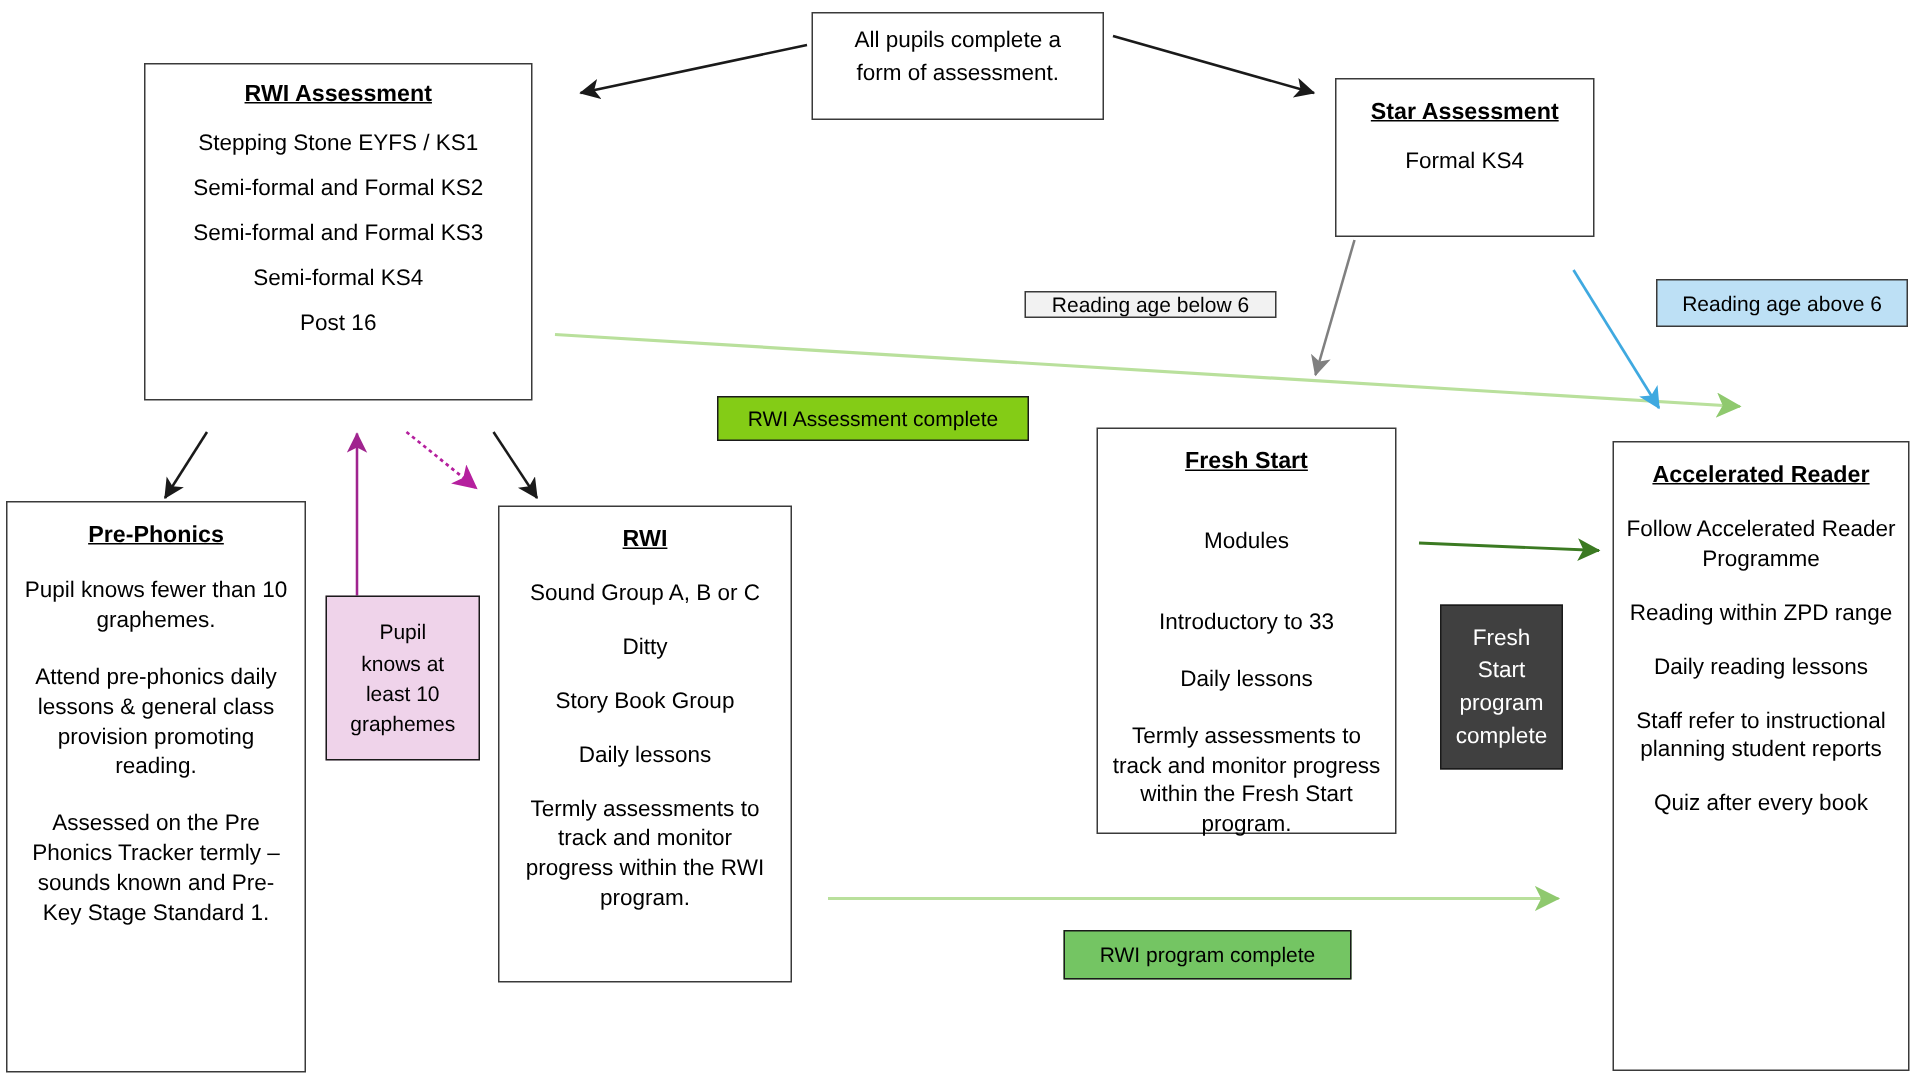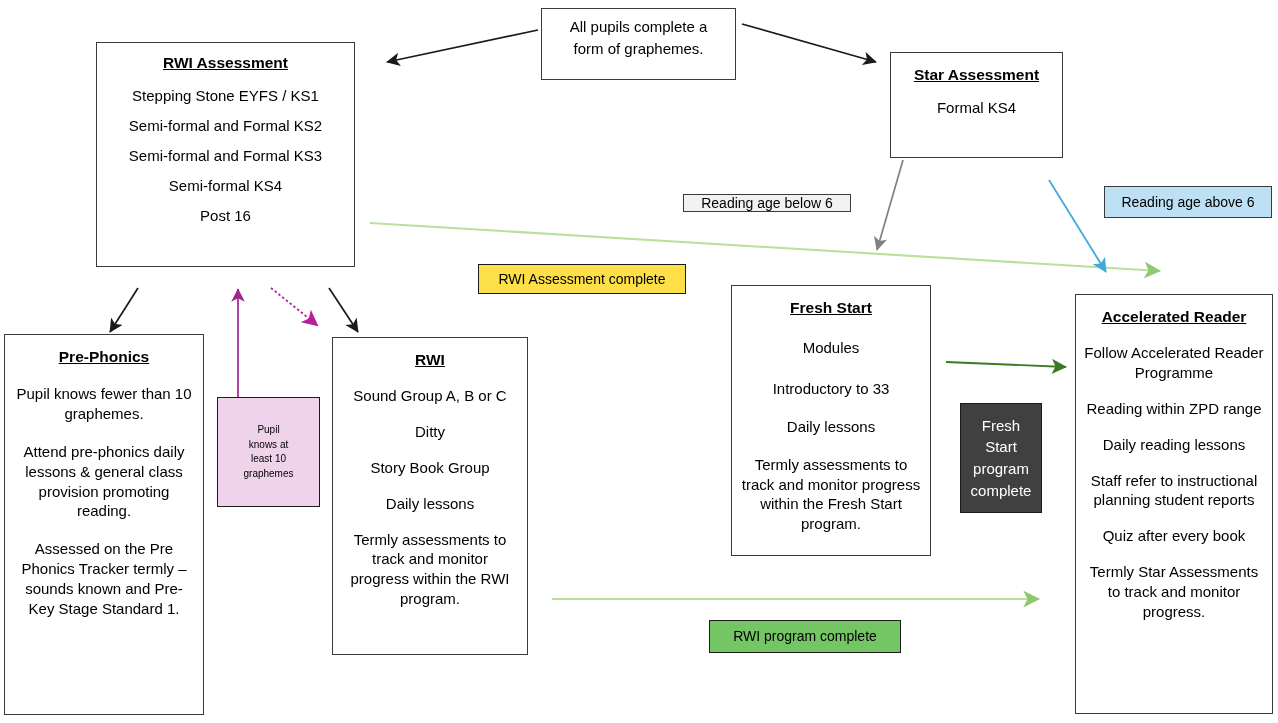--- a/index.html
+++ b/index.html
@@ -119,21 +119,21 @@
 
     <line x1="1049" y1="180" x2="1106" y2="272" stroke="#3fa9e0" stroke-width="1.8" marker-end="url(#ah-blue)"></line>
 
     <line x1="946" y1="362" x2="1066" y2="367" stroke="#3b7a22" stroke-width="1.9" marker-end="url(#ah-dgreen)"></line>
 
     <line x1="552" y1="599" x2="1039" y2="599" stroke="#b9e09c" stroke-width="2.1" marker-end="url(#ah-lgreen)"></line>
   </svg>
 
   <div class="node plain" style="left:541px; top:8px; width:195px; height:72px;">
     <div class="line">All pupils complete a</div>
-    <div class="line">form of graphemes.</div>
+    <div class="line">form of assessment.</div>
   </div>
 
   <div class="node" style="left:96px; top:42px; width:259px; height:225px; padding-top:10px;">
     <div class="title">RWI Assessment</div>
     <div class="line">Stepping Stone EYFS / KS1</div>
     <div class="line">Semi-formal and Formal KS2</div>
     <div class="line">Semi-formal and Formal KS3</div>
     <div class="line">Semi-formal KS4</div>
     <div class="line">Post 16</div>
   </div>
@@ -144,69 +144,68 @@
   </div>
 
   <div class="tag" style="left:683px; top:194px; width:168px; height:18px; background:#f2f2f2;">
     <span>Reading age below 6</span>
   </div>
 
   <div class="tag" style="left:1104px; top:186px; width:168px; height:32px; background:#bde0f5;">
     <span>Reading age above 6</span>
   </div>
 
-  <div class="tag" style="left:478px; top:264px; width:208px; height:30px; background:#fde047; border-color:#1a1a1a;">
+  <div class="tag" style="left:478px; top:264px; width:208px; height:30px; background:#84cc16; border-color:#1a1a1a;">
     <span>RWI Assessment complete</span>
   </div>
 
   <div class="node" style="left:4px; top:334px; width:200px; height:381px; padding-top:12px;">
     <div class="title">Pre-Phonics</div>
     <div class="line" style="margin:9px 0;">Pupil knows fewer than 10 graphemes.</div>
     <div class="line" style="margin:9px 0;">Attend pre-phonics daily lessons &amp; general class provision promoting reading.</div>
     <div class="line" style="margin:9px 0;">Assessed on the Pre Phonics Tracker termly – sounds known and Pre-Key Stage Standard 1.</div>
   </div>
 
-  <div class="tag tag-stack" style="left:217px; top:397px; width:103px; height:110px; background:#efd3ea; border-color:#1a1a1a; font-size:10px;">
+  <div class="tag tag-stack" style="left:217px; top:397px; width:103px; height:110px; background:#efd3ea; border-color:#1a1a1a; font-size:14px;">
     <span>Pupil</span>
     <span>knows at</span>
     <span>least 10</span>
     <span>graphemes</span>
   </div>
 
   <div class="node" style="left:332px; top:337px; width:196px; height:318px; padding-top:12px;">
     <div class="title">RWI</div>
     <div class="line" style="margin:8px 0;">Sound Group A, B or C</div>
     <div class="line" style="margin:8px 0;">Ditty</div>
     <div class="line" style="margin:8px 0;">Story Book Group</div>
     <div class="line" style="margin:8px 0;">Daily lessons</div>
     <div class="line" style="margin:8px 0;">Termly assessments to track and monitor progress within the RWI program.</div>
   </div>
 
   <div class="node" style="left:731px; top:285px; width:200px; height:271px; padding-top:12px;">
     <div class="title">Fresh Start</div>
-    <div class="line" style="margin:12px 0;">Modules</div>
+    <div class="line" style="margin:25px 0;">Modules</div>
     <div class="line" style="margin:9px 0;">Introductory to 33</div>
     <div class="line" style="margin:9px 0;">Daily lessons</div>
     <div class="line" style="margin:9px 0;">Termly assessments to track and monitor progress within the Fresh Start program.</div>
   </div>
 
   <div class="tag tag-stack" style="left:960px; top:403px; width:82px; height:110px; background:#404040; border-color:#1a1a1a; color:#ffffff; font-size:15px;">
     <span>Fresh</span>
     <span>Start</span>
     <span>program</span>
     <span>complete</span>
   </div>
 
   <div class="node" style="left:1075px; top:294px; width:198px; height:420px; padding-top:12px;">
     <div class="title">Accelerated Reader</div>
     <div class="line" style="margin:8px 0;">Follow Accelerated Reader Programme</div>
     <div class="line" style="margin:8px 0;">Reading within ZPD range</div>
     <div class="line" style="margin:8px 0;">Daily reading lessons</div>
     <div class="line" style="margin:8px 0;">Staff refer to instructional planning student reports</div>
     <div class="line" style="margin:8px 0;">Quiz after every book</div>
-    <div class="line" style="margin:8px 0;">Termly Star Assessments to track and monitor progress.</div>
   </div>
 
   <div class="tag" style="left:709px; top:620px; width:192px; height:33px; background:#74c563; border-color:#1a1a1a;">
     <span>RWI program complete</span>
   </div>
 
 </div>
 
 </body></html>

